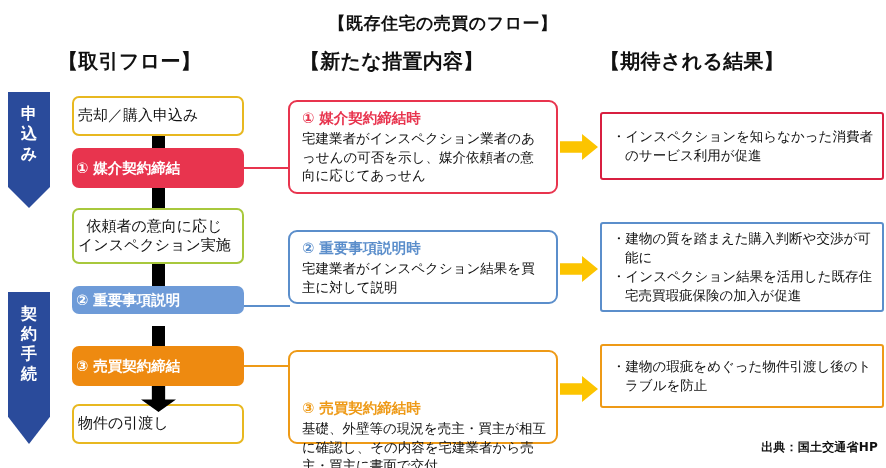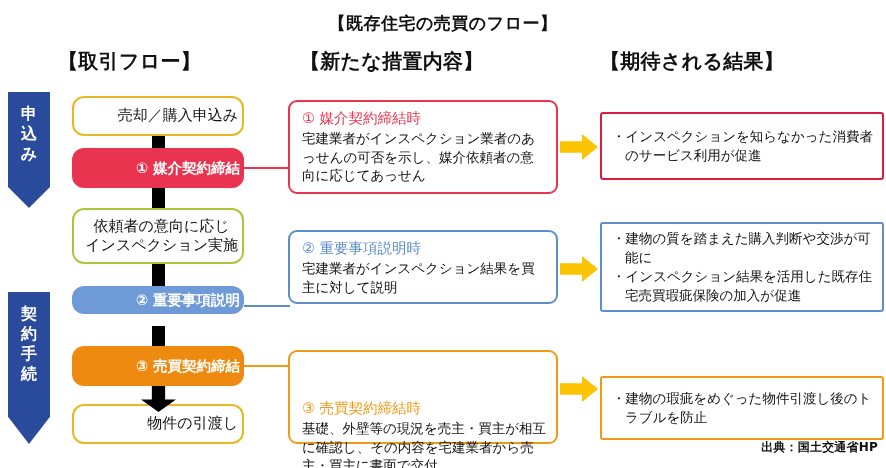--- a/index.html
+++ b/index.html
@@ -64,24 +64,24 @@
   .phase-band .ch {
     display: block;
   }
 
   
   .flow-box {
     position: absolute;
     left: 72px;
     width: 172px;
     box-sizing: border-box;
-    border-radius: 12px;
+    border-radius: 7px;
     display: flex;
     align-items: center;
-    justify-content: flex-end;
+    justify-content: flex-start;
     text-align: center;
     font-size: 14.5px;
     line-height: 1.3;
     font-weight: bold;
     padding: 2px 4px;
   }
   .flow-box.plain {
     background: #ffffff;
     font-weight: normal;
     font-size: 15px;
@@ -112,21 +112,21 @@
     position: absolute;
     left: 288px;
     width: 270px;
     box-sizing: border-box;
     background: #ffffff;
     border-radius: 9px;
     padding: 7px 10px 6px 12px;
   }
   .measure-title {
     font-size: 14.5px;
-    font-weight: normal;
+    font-weight: bold;
     margin-bottom: 2px;
     line-height: 1.25;
   }
   .measure-body {
     font-size: 13.5px;
     line-height: 1.38;
     color: #111111;
   }
 
   
@@ -272,20 +272,20 @@
     </div>
 
   <div id="result-column">
       <div class="result-box" style="top: 112px; height: 68px; border: 2px solid rgb(216, 31, 64);">
         <div class="result-line">・インスペクションを知らなかった消費者のサービス利用が促進</div>
       </div>
       <div class="result-box" style="top: 222px; height: 90px; border: 2px solid rgb(91, 142, 203);">
         <div class="result-line">・建物の質を踏まえた購入判断や交渉が可能に</div>
         <div class="result-line">・インスペクション結果を活用した既存住宅売買瑕疵保険の加入が促進</div>
       </div>
-      <div class="result-box" style="top: 376px; height: 64px; border: 2px solid rgb(238, 154, 23);">
+      <div class="result-box" style="top: 344px; height: 64px; border: 2px solid rgb(238, 154, 23);">
         <div class="result-line">・建物の瑕疵をめぐった物件引渡し後のトラブルを防止</div>
       </div>
     </div>
 
   <div class="source">出典：国土交通省HP</div>
 
 </div>
 
 </body></html>

